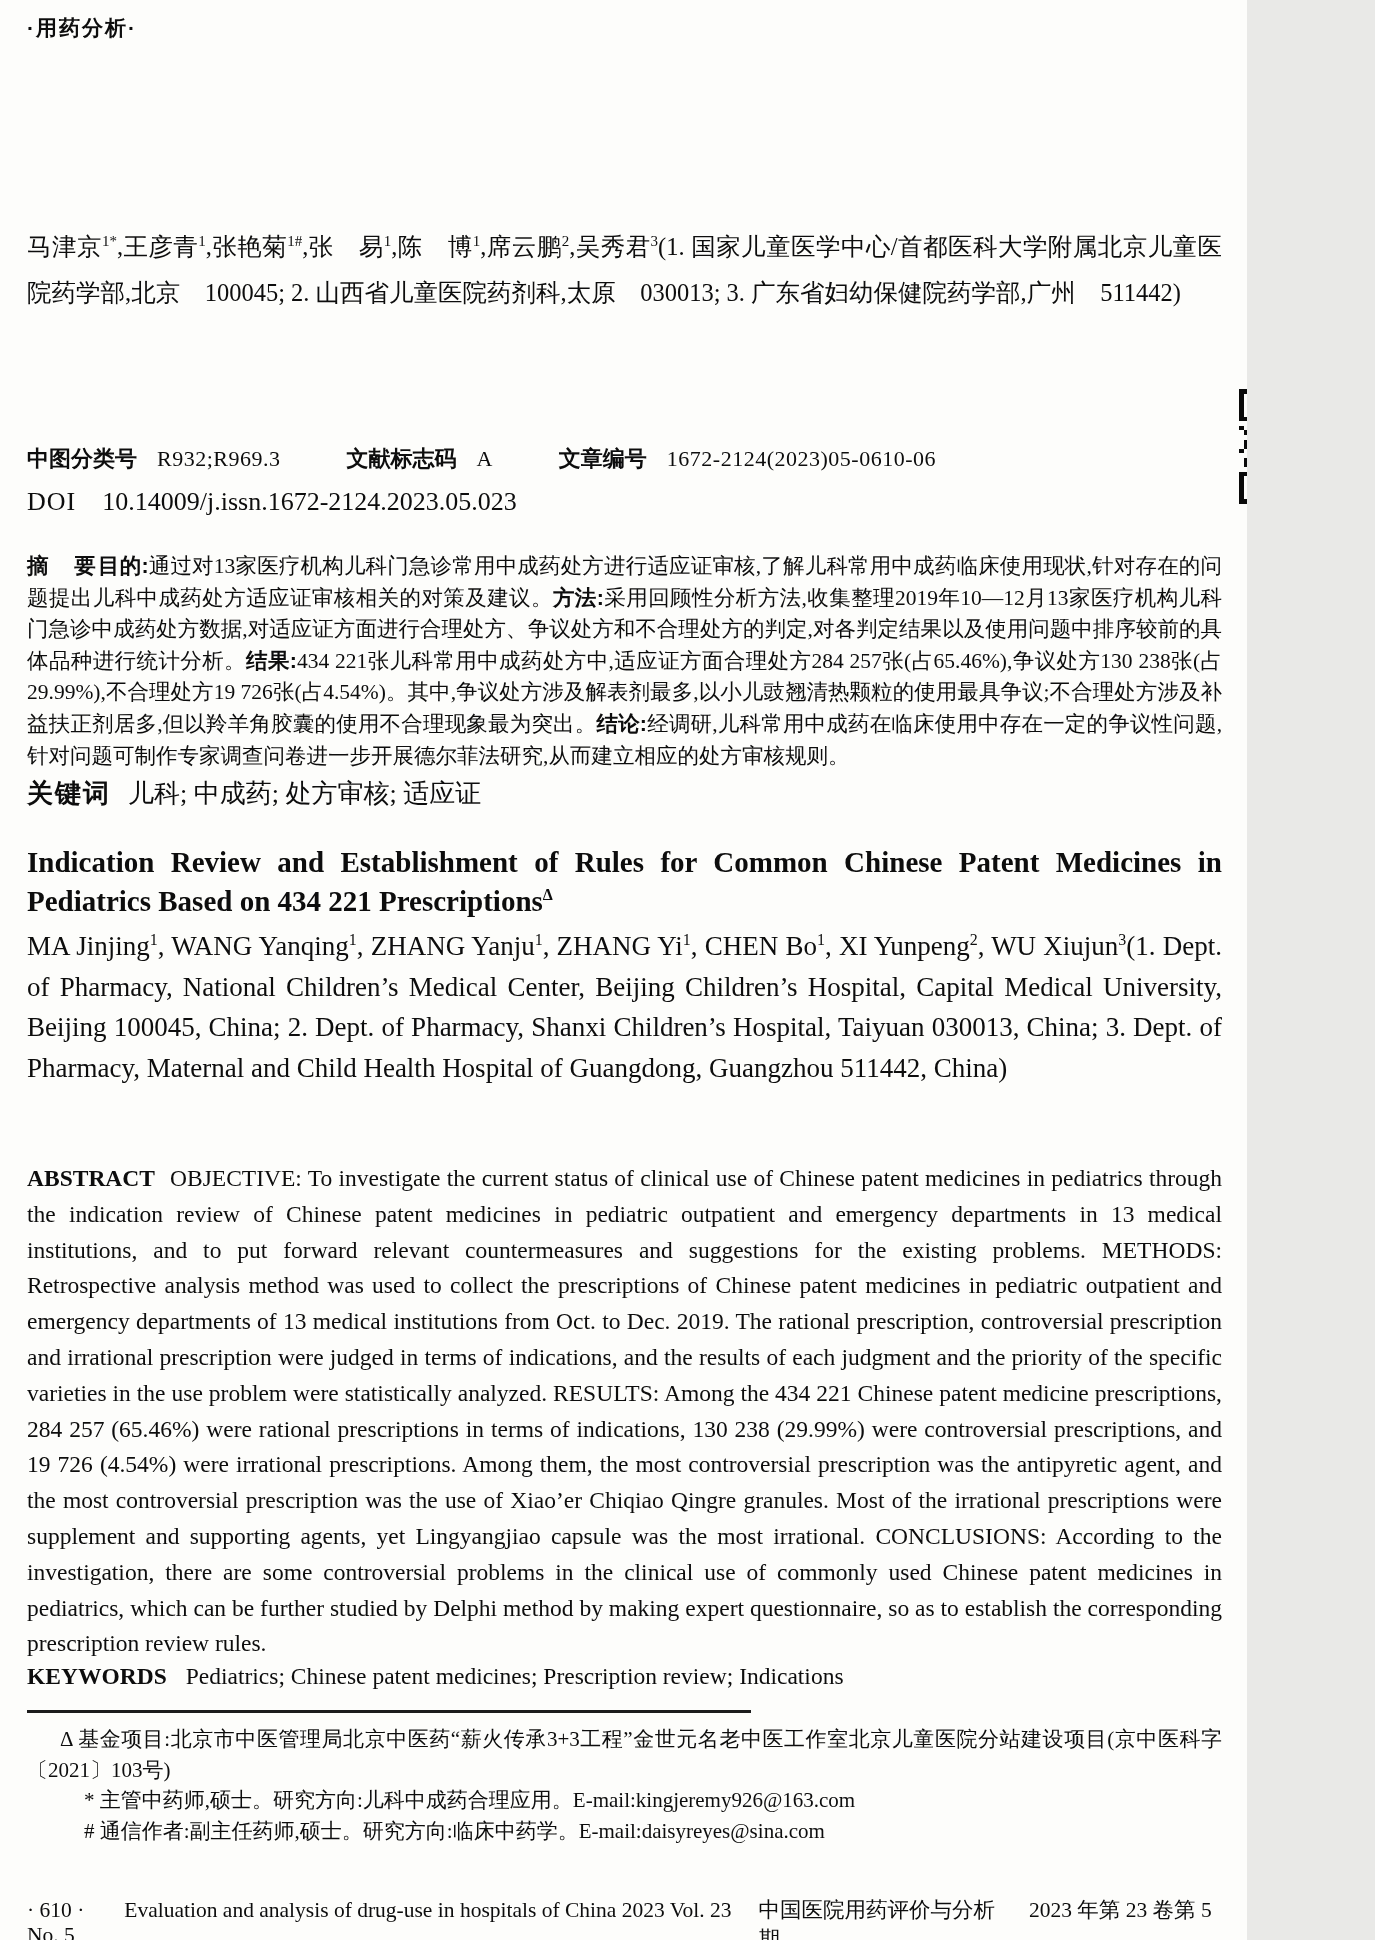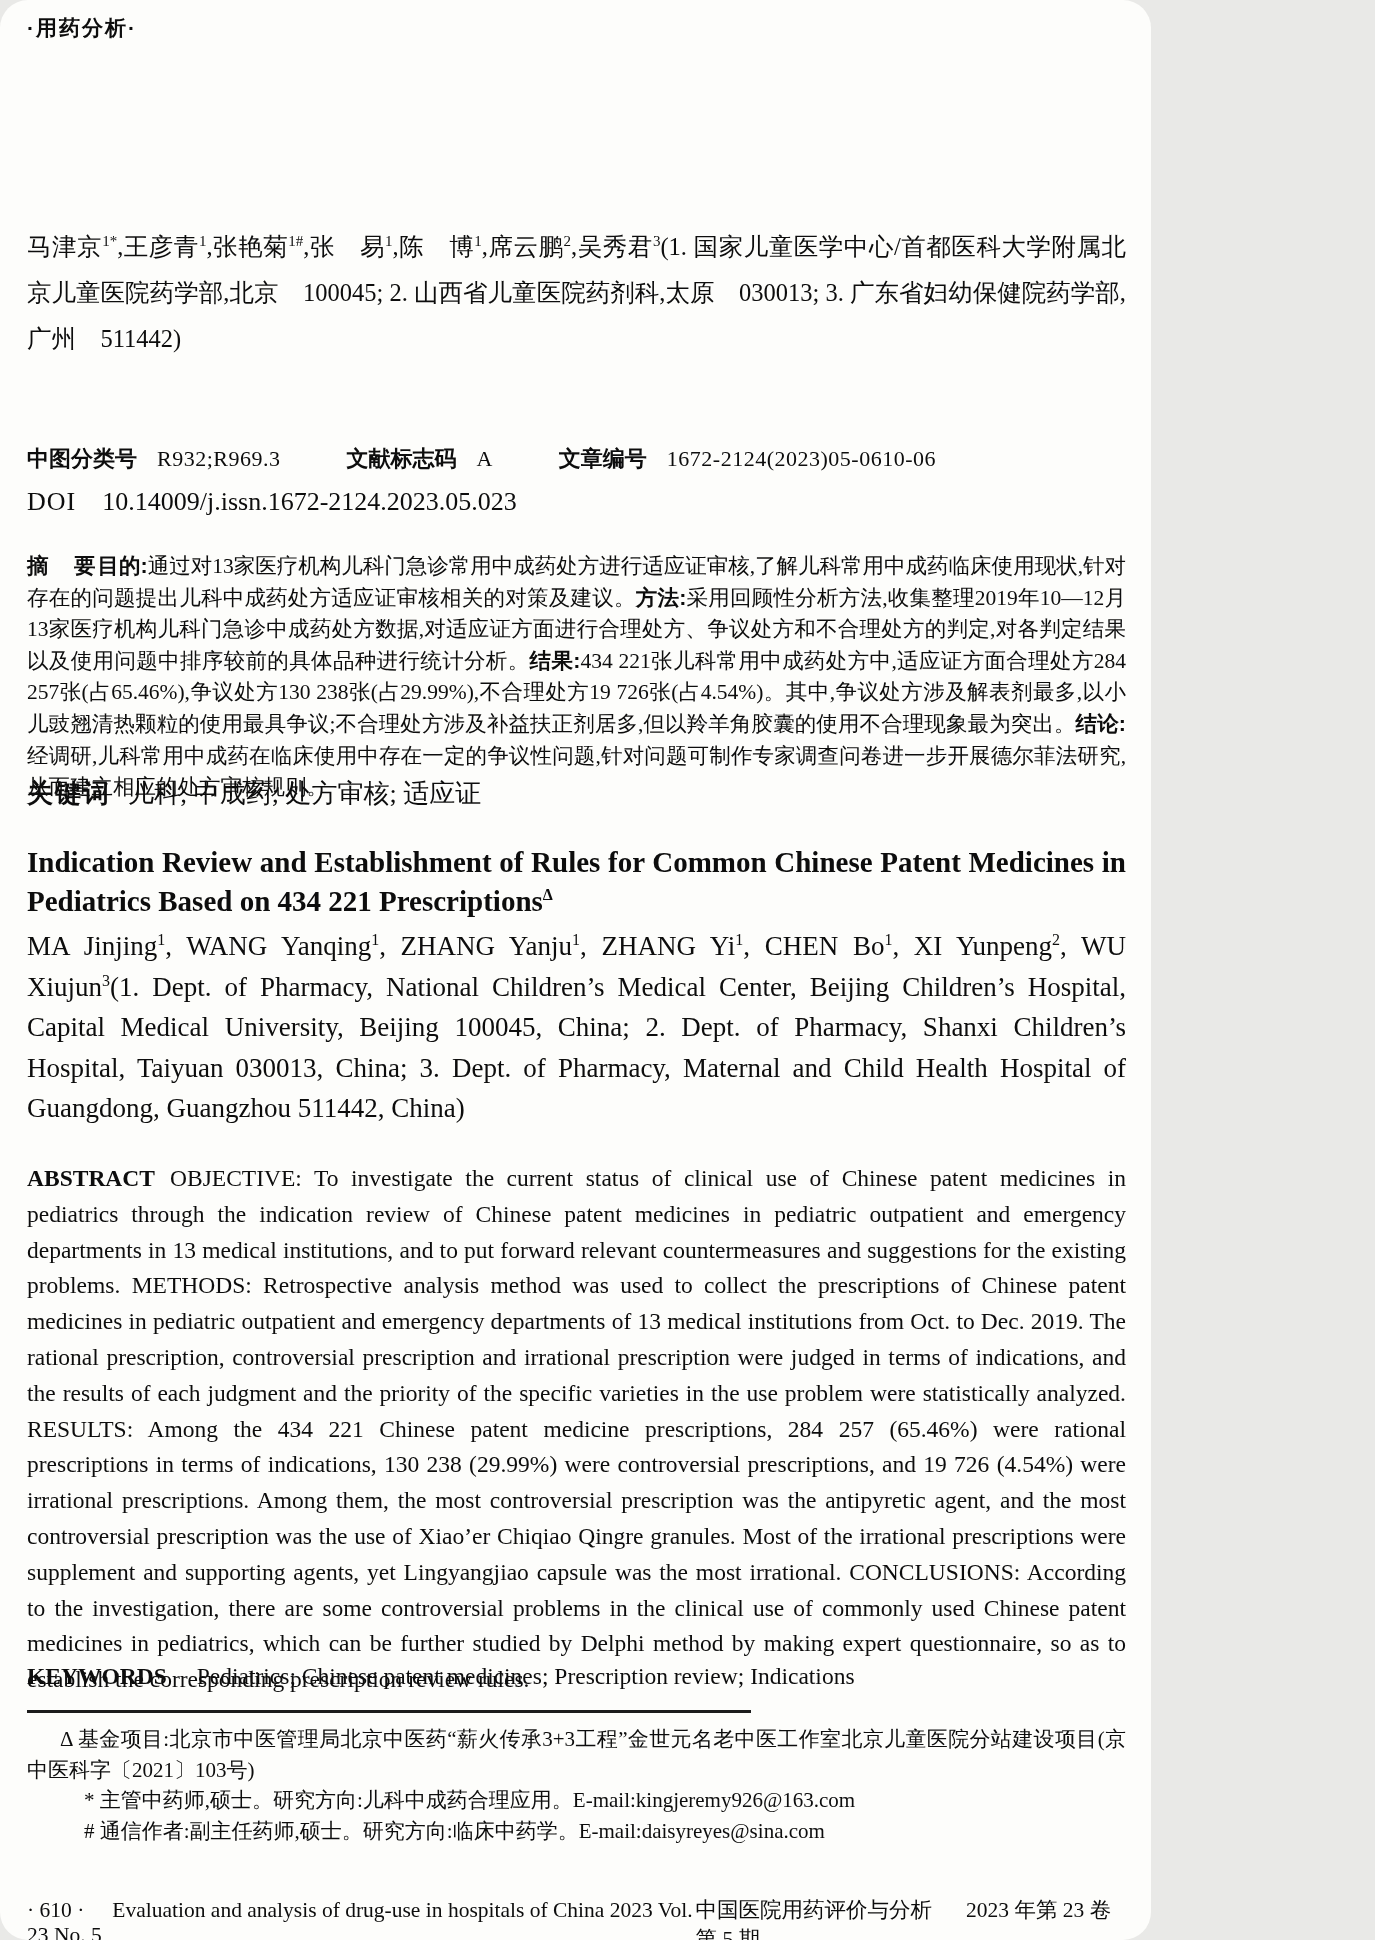--- a/index.html
+++ b/index.html
@@ -2,21 +2,21 @@
 <html><head>
 <meta charset="utf-8">
 <style>
   html,body{margin:0;padding:0;}
   body{
     width:1375px;height:1940px;background:#e9e9e7;
     font-family:"Liberation Serif","DejaVu Serif",serif;
     color:#0d0d0d;
   }
   .page{
-    position:relative;width:1151px;height:1940px;background:#fdfdfb;overflow:hidden;border-radius:28px;
+    position:relative;width:1247px;height:1940px;background:#fdfdfb;overflow:hidden;
   }
   .blk{position:absolute;left:27px;right:25px;margin:0;padding:0;}
   h1,h2,p{margin:0;padding:0;font-weight:normal;}
   sup{line-height:0;}
   b.h{font-family:"Liberation Sans","DejaVu Sans",sans-serif;font-weight:700;}
 
   .column-tag{
     top:14px;
     font-family:"Liberation Sans","DejaVu Sans",sans-serif;
     font-weight:700;font-size:21px;letter-spacing:2px;
@@ -63,34 +63,34 @@
     top:926px;font-size:27px;line-height:40.5px;text-align:justify;
   }
   .authors-en sup{font-size:16px;vertical-align:super;}
 
   .abstract-en{
     top:1161px;font-size:23.5px;line-height:35.8px;text-align:justify;
   }
   .abstract-en .absl-en{margin-right:15px;font-weight:700;}
 
   .keywords-en{top:1663px;font-size:23.5px;}
-  .keywords-en .kwl-en{margin-right:30px;font-weight:700;}
+  .keywords-en .kwl-en{margin-right:19px;font-weight:700;}
 
   .fn-divider{top:1710px;width:724px;border-top:3px solid #1c1c1c;}
 
   .footnotes{top:1724px;font-size:21px;line-height:30.5px;}
   .footnotes .fn{text-align:justify;}
   .footnotes .fn-fund{text-indent:33px;}
   .footnotes .fn-ind{text-indent:57px;}
 
   .footer{
     top:1895px;display:flex;justify-content:space-between;align-items:baseline;
     font-size:21.5px;
   }
-  .footer .pgnum{margin-right:28px;text-align:center;}
+  .footer .pgnum{margin-right:40px;text-align:center;}
   .footer .jcn{margin-right:34px;}
 </style>
 </head>
 <body>
 
 <div class="page">
 
   <div class="blk column-tag">·用药分析·</div>
 
 

